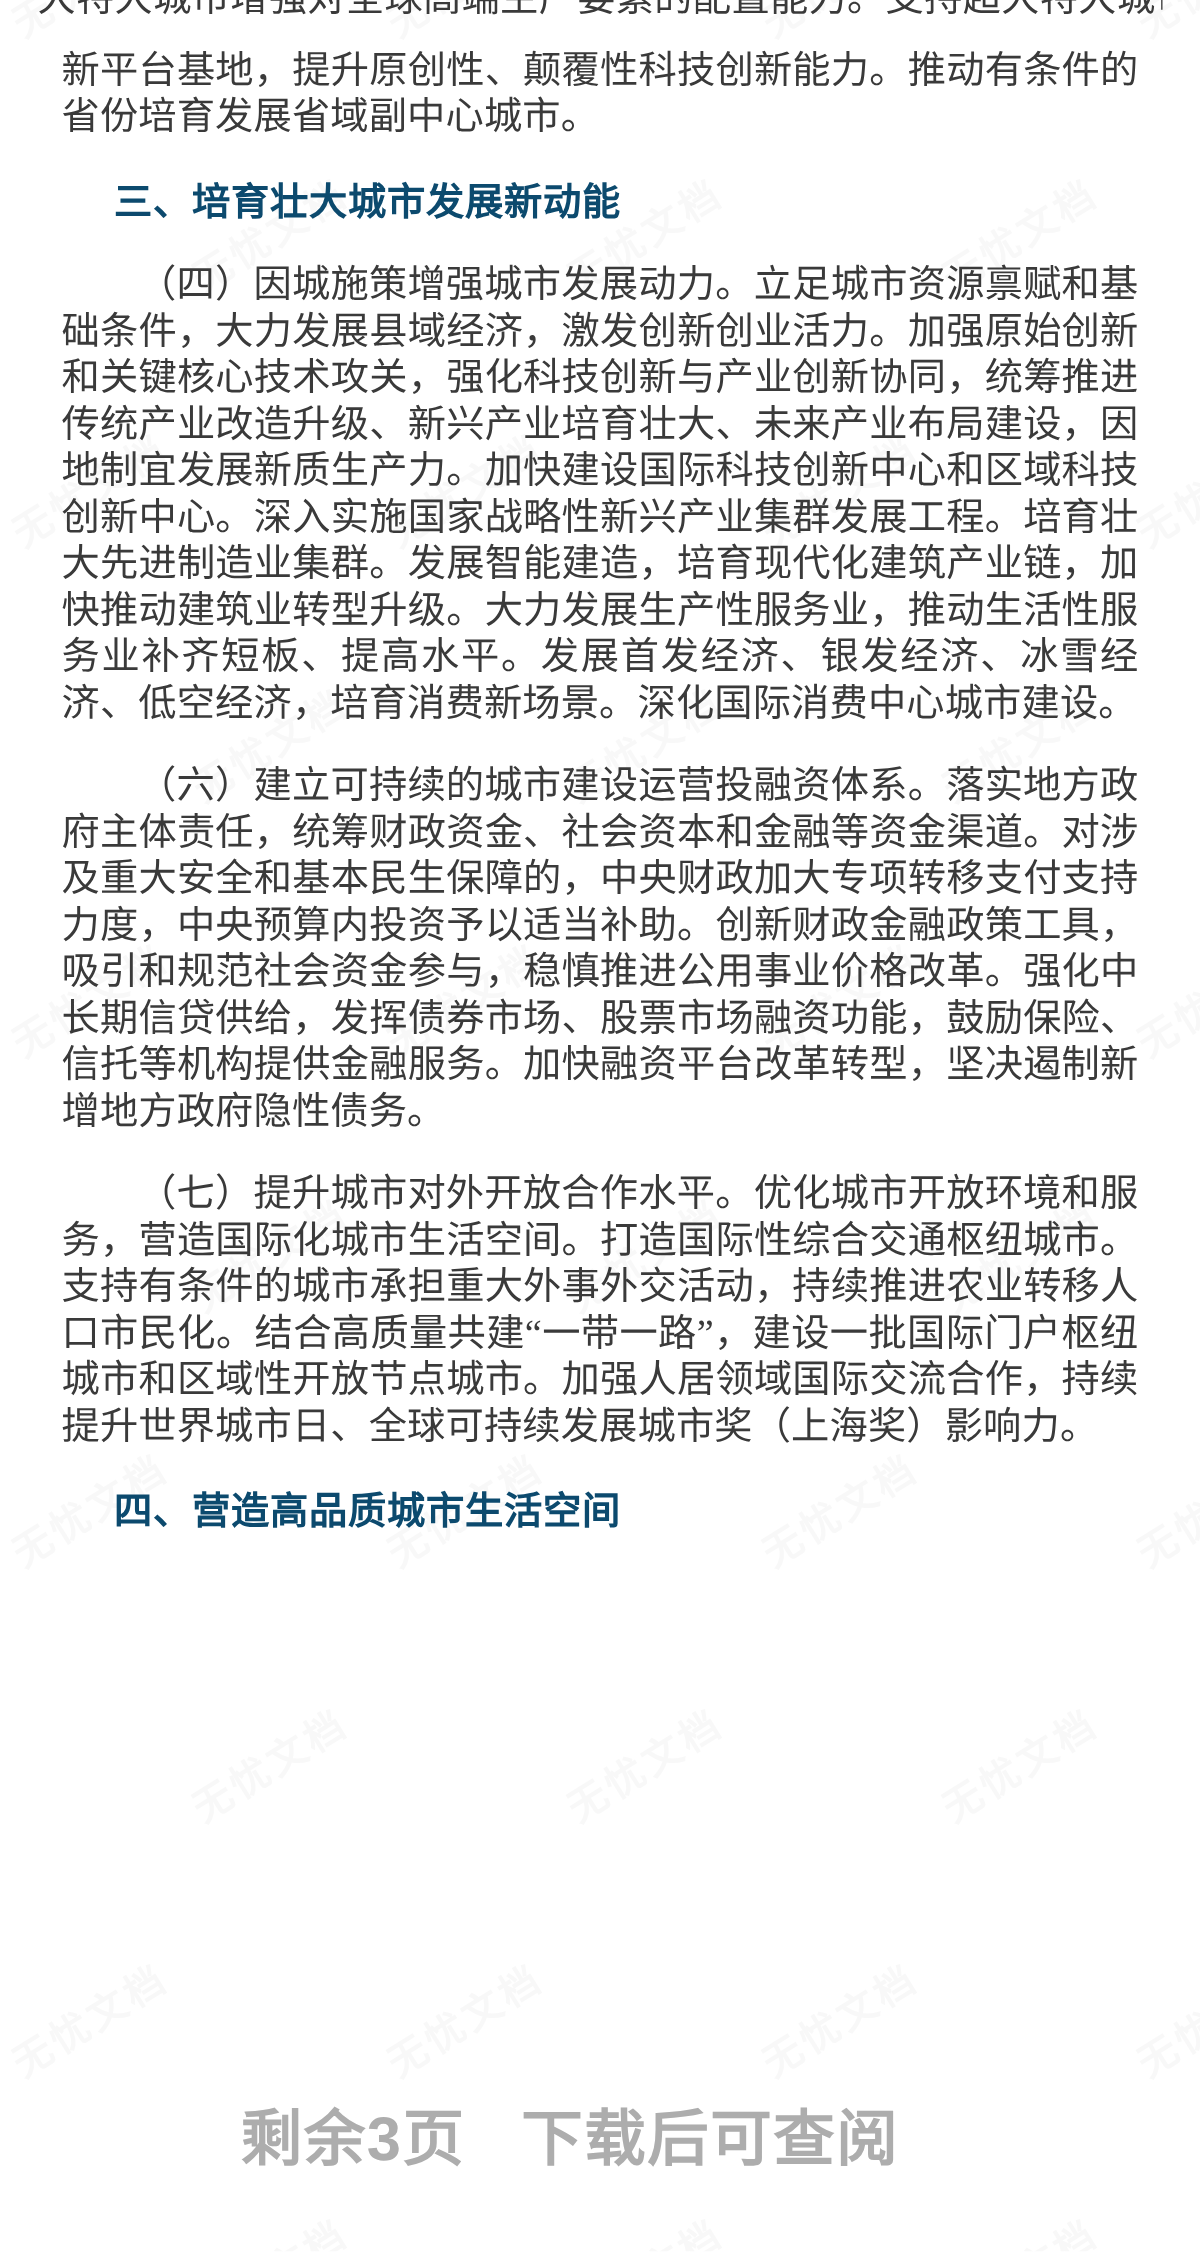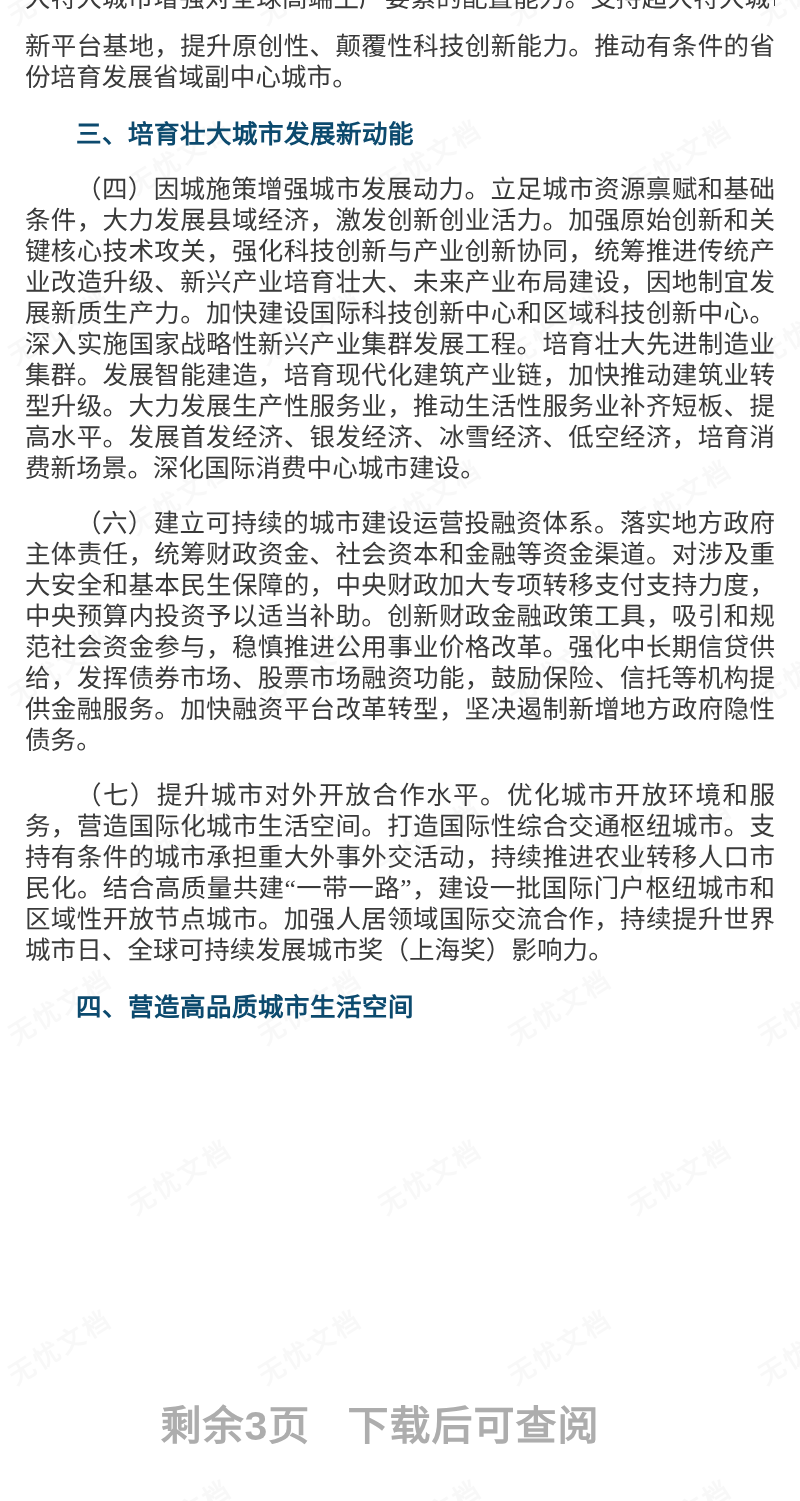--- a/index.html
+++ b/index.html
@@ -63,21 +63,21 @@
     top: -17px;
     width: 750px;
     font-size: 25.5px;
     line-height: 31px;
     color: #3a3a3a;
     letter-spacing: 0.2px;
     white-space: nowrap;
   }
 
   p.para {
-    margin: 0;
+    margin: 16px;
     font-size: 25.5px;
     line-height: 31px;
     color: #3a3a3a;
     text-align: justify;
     text-justify: inter-character;
     text-indent: 2em;
     letter-spacing: 0.1px;
     word-break: break-all;
   }
   p.para.spaced {

